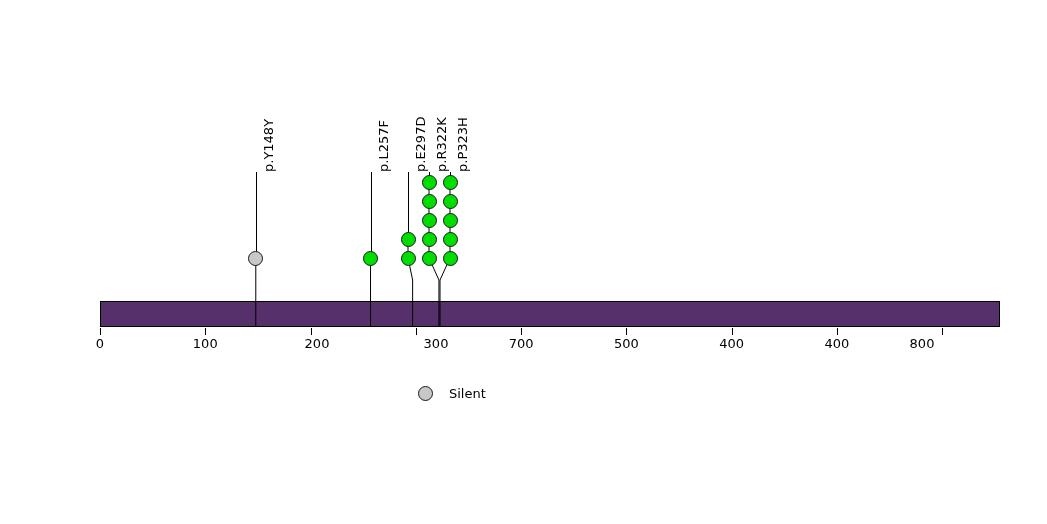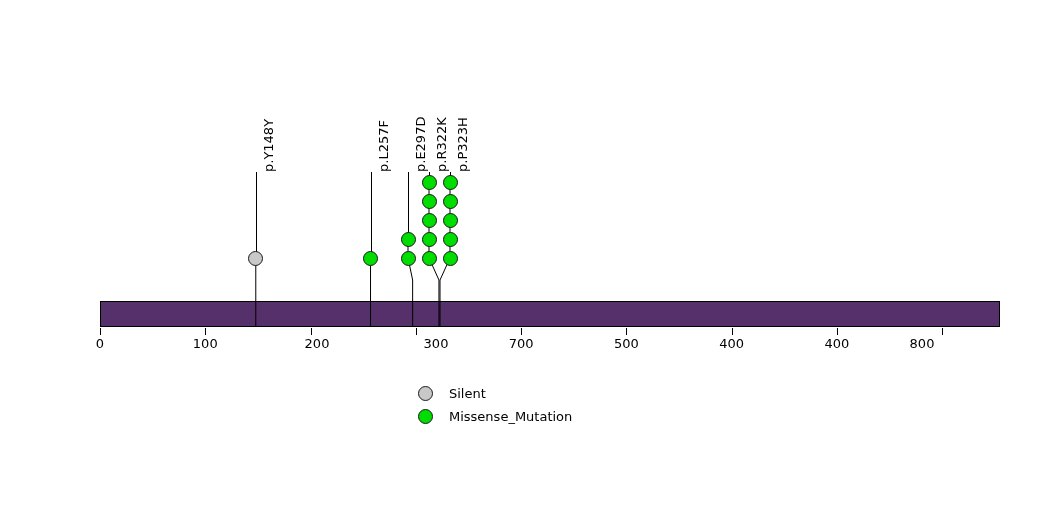--- a/index.html
+++ b/index.html
@@ -193,19 +193,15 @@
         <div class="dot" style="left: 442.5px; top: 174.5px; background: rgb(0, 221, 0);"></div>
         <div class="mut-label" style="left: 456px; top: 172px;">p.P323H</div>
       </div>
     </div>
 
   <div class="legend" id="legend">
       <div class="legend-row">
         <div class="legend-swatch" style="background: rgb(200, 200, 200);"></div>
         <div class="legend-label">Silent</div>
       </div>
-      <div class="legend-row">
-        <div class="legend-swatch" style="background: rgb(0, 221, 0);"></div>
-        <div class="legend-label">Missense_Mutation</div>
-      </div>
     </div>
 
 </div>
 
 </body></html>

